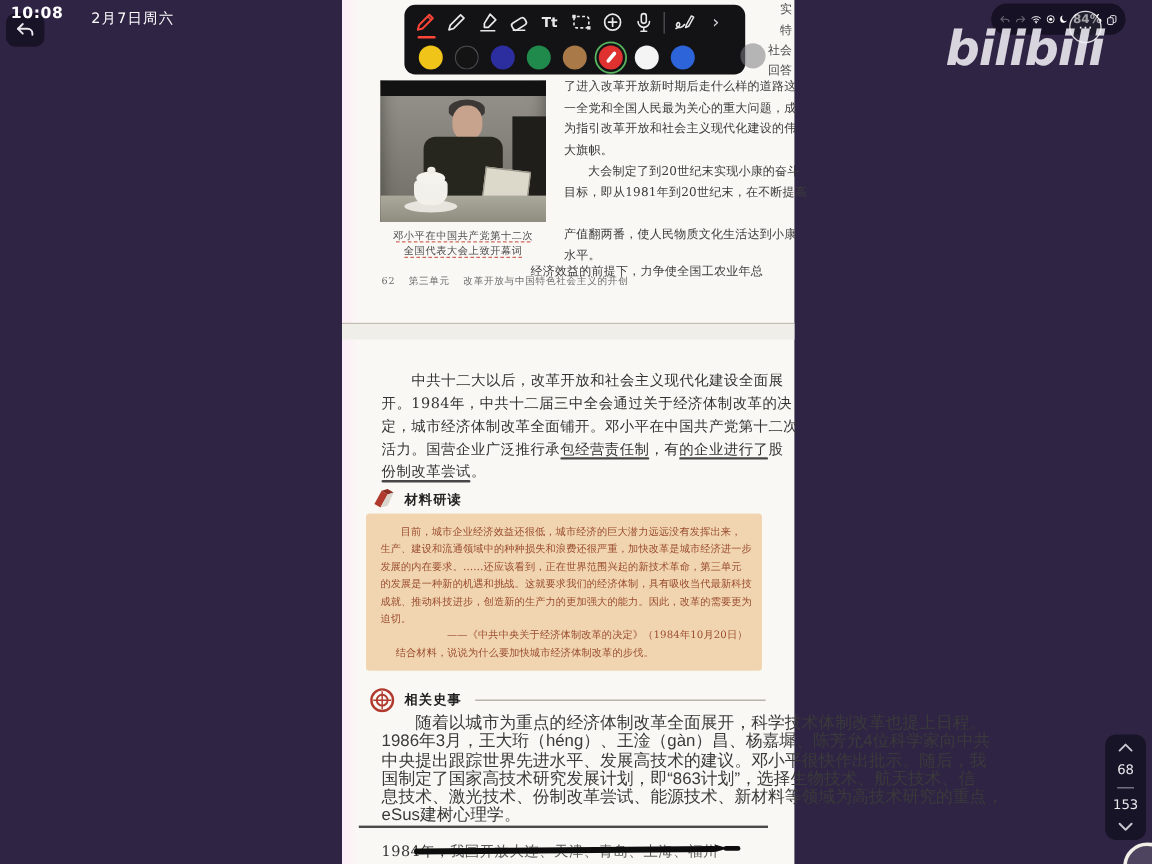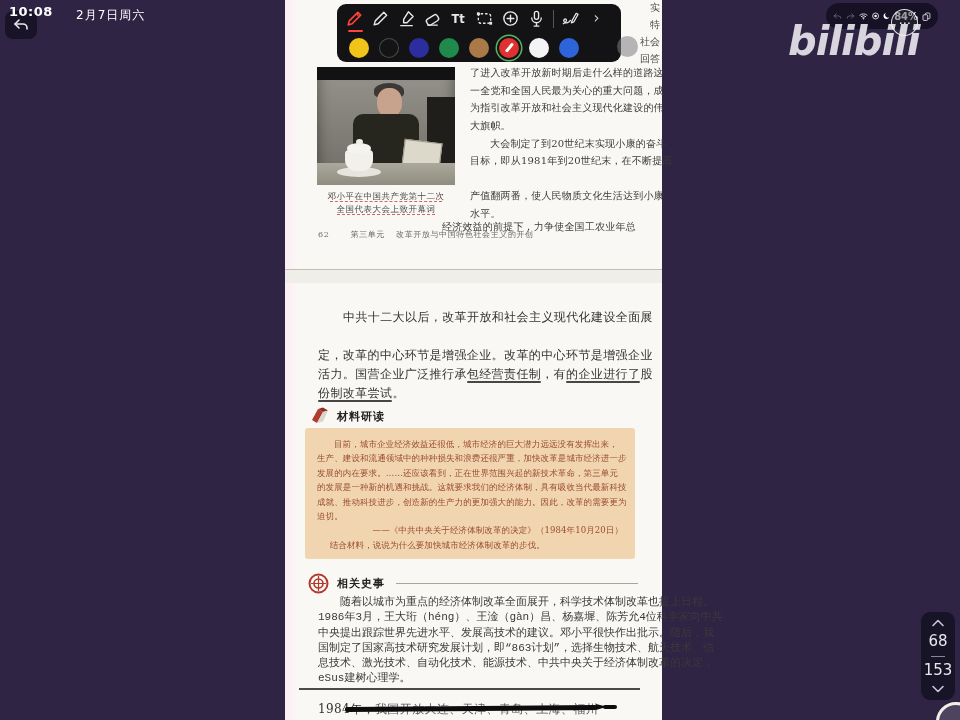--- a/index.html
+++ b/index.html
@@ -24,22 +24,22 @@
   
   #mat-box{position:absolute;left:305px;top:428px;width:330px;height:131px;background:#f1d5b0;
            border-radius:3px;padding:9px 12px 0 12px;box-sizing:border-box;}
   .m-line{margin:0;font-size:8.5px;line-height:14.4px;color:#9a4c30;letter-spacing:0.1px;
           font-family:"DejaVu Serif","Liberation Serif",serif;white-space:nowrap;}
   .m-indent{text-indent:2em;}
   .m-attr{text-align:right;}
   .m-q{text-indent:1.5em;}
   
   #hist-wrap{position:absolute;left:318px;top:595px;width:326px;}
-  .h-line{margin:0;font-size:11px;line-height:15.3px;color:#3a3a3a;white-space:nowrap;
-          font-family:Liberation Mono, monospace;}
+  .h-line{margin:0;font-size:14px;line-height:15.3px;color:#3a3a3a;white-space:nowrap;
+          font-family:Liberation Sans, sans-serif;}
   .h-indent{text-indent:2em;}
   .sec-head{position:absolute;font-size:11px;font-weight:bold;color:#222;letter-spacing:1px;
             font-family:"DejaVu Sans",sans-serif;}
   
   #photo{position:absolute;left:317px;top:67px;width:138px;height:118px;overflow:hidden;
          background:linear-gradient(180deg,#96948c 0%,#6e6c64 100%);box-shadow:inset 0 0 14px rgba(0,0,0,.45);}
   
   #back-btn{position:absolute;left:5px;top:11px;width:32px;height:28px;background:rgba(16,12,28,.72);
             border-radius:8px;display:flex;align-items:center;justify-content:center;}
   #time{position:absolute;left:9px;top:4px;font-size:13px;font-weight:bold;color:#fff;letter-spacing:.5px;}
@@ -70,21 +70,21 @@
              color:#fff;font-size:12px;display:flex;align-items:center;justify-content:center;line-height:1;}
   
   #wm-channel{position:absolute;left:596px;top:38px;font-size:19px;font-weight:bold;
               color:rgba(238,236,244,.8);letter-spacing:1px;text-shadow:0 0 2px rgba(60,50,80,.4);}
   #wm-logo{position:absolute;left:788px;top:18px;font-size:40px;font-weight:800;font-style:italic;
            color:rgba(246,245,250,.85);letter-spacing:-1px;font-family:"DejaVu Sans",sans-serif;}
   
   #page-nav{position:absolute;left:921px;top:612px;width:34px;height:88px;background:rgba(22,18,36,.88);
             border-radius:9px;display:flex;flex-direction:column;align-items:center;justify-content:space-between;
             padding:7px 0;box-sizing:border-box;}
-  #page-nav .num{color:#e8e8ec;font-size:15px;line-height:1;}
+  #page-nav .num{color:#e8e8ec;font-size:11px;line-height:1;}
   #page-nav .navdiv{width:14px;height:1px;background:#8a8794;}
   
   #crescent{position:absolute;left:936px;top:702px;width:34px;height:34px;border-radius:50%;
             border:3px solid #f2efe8;background:rgba(255,255,255,.15);}
   
   #strike{position:absolute;left:345px;top:706px;width:252px;height:4.5px;background:#0d0d0d;
           border-radius:2px;transform:rotate(-0.5deg);}
   #strike:after{content:"";position:absolute;right:-10px;top:-1px;border-left:11px solid #0d0d0d;
                 border-top:3px solid transparent;border-bottom:3px solid transparent;}
   #strike2{position:absolute;left:603px;top:705px;width:14px;height:3.5px;background:#0d0d0d;border-radius:2px;}
@@ -130,29 +130,30 @@
   <div class="ln p1" style="left:470px;top:103px;text-align:center;">为指引改革开放和社会主义现代化建设的伟</div>
   <div class="ln p1" style="left:470px;top:121px;">大旗帜。</div>
   <div class="ln p1" style="left:490px;top:139px;">大会制定了到20世纪末实现小康的奋斗</div>
   <div class="ln p1" style="left:470px;top:156px;">目标，即从1981年到20世纪末，在不断提高</div>
   <div class="ln p1" style="left:442px;top:174px;margin-top:48px;">经济效益的前提下，力争使全国工农业年总</div>
   <div class="ln p1" style="left:470px;top:191px;">产值翻两番，使人民物质文化生活达到小康</div>
   <div class="ln p1" style="left:470px;top:209px;">水平。</div>
 
   <div class="ln foot" style="left:318px;top:229px;">
     <span>62</span>
-    <span style="margin-left:18px;">第三单元</span>
+    <span style="margin-left:8px;">第三单元</span>
     <span style="margin-left:8px;">改革开放与中国特色社会主义的开创</span>
   </div>
 
   <div class="pgband" style="left:285px;top:270px;width:377px;height:13px;"></div>
   <div class="pgline" style="left:285px;top:269px;width:377px;"></div>
 
   <div class="ln p2" style="left:343px;top:309px;">中共十二大以后，改革开放和社会主义现代化建设全面展</div>
-  <div class="ln p2" style="left:318px;top:347px;">定，改革的中心环节是增强企业。改革的中心环节是增强企业</div>
+  <div class="ln p2" style="left:318px;top:328px;">开。1984年，中共十二届三中全会通过关于经济体制改革的决</div>
+  <div class="ln p2" style="left:318px;top:347px;">定，城市经济体制改革全面铺开。邓小平在中国共产党第十二次</div>
   <div class="ln p2" style="left:318px;top:366px;">活力。国营企业广泛推行承包经营责任制，有的企业进行了股</div>
   <div class="ln p2" style="left:318px;top:385px;">份制改革尝试。</div>
   <div class="undermark" style="left:467px;top:381px;width:74px;"></div>
   <div class="undermark" style="left:566px;top:381px;width:74px;"></div>
   <div class="undermark" style="left:318px;top:400px;width:74px;"></div>
 
   <svg class="abs" style="left:310px;top:406px;" width="22" height="18" viewBox="0 0 22 18">
     <path d="M2 14 L8 3 L13 6 L7 17 Z" fill="#b03a2e"></path>
     <path d="M8 3 L13 1.5 L18 4.5 L13 6 Z" fill="#8e2e24"></path>
     <path d="M7 17 L13 15.5 L18 4.5 L13 6 Z" fill="#d9d5cc"></path>
@@ -176,21 +177,21 @@
     <path d="M10.5 3v15M3 10.5h15" stroke="#b03a2e" stroke-width="1.2"></path>
   </svg>
   <div class="sec-head" style="left:337px;top:576px;">相关史事</div>
   <div id="hist-headline"></div>
 
   <div id="hist-wrap">
     <p class="h-line h-indent">随着以城市为重点的经济体制改革全面展开，科学技术体制改革也提上日程。</p>
     <p class="h-line">1986年3月，王大珩（héng）、王淦（gàn）昌、杨嘉墀、陈芳允4位科学家向中共</p>
     <p class="h-line">中央提出跟踪世界先进水平、发展高技术的建议。邓小平很快作出批示。随后，我</p>
     <p class="h-line">国制定了国家高技术研究发展计划，即“863计划”，选择生物技术、航天技术、信</p>
-    <p class="h-line">息技术、激光技术、自动化技术、能源技术、中共中央关于经济体制改革的决定，</p>
+    <p class="h-line">息技术、激光技术、份制改革尝试、能源技术、新材料等领域为高技术研究的重点，</p>
     <p class="h-line">eSus建树心理学。</p>
   </div>
   <div id="hist-endline"></div>
 
   <div class="ln p2" style="left:318px;top:701px;">
     <span>1984年，</span><span class="struck-text">我国开放大连、天津、青岛、上海、福州</span>
   </div>
   <div id="strike"></div>
   <div id="strike2"></div>
 

